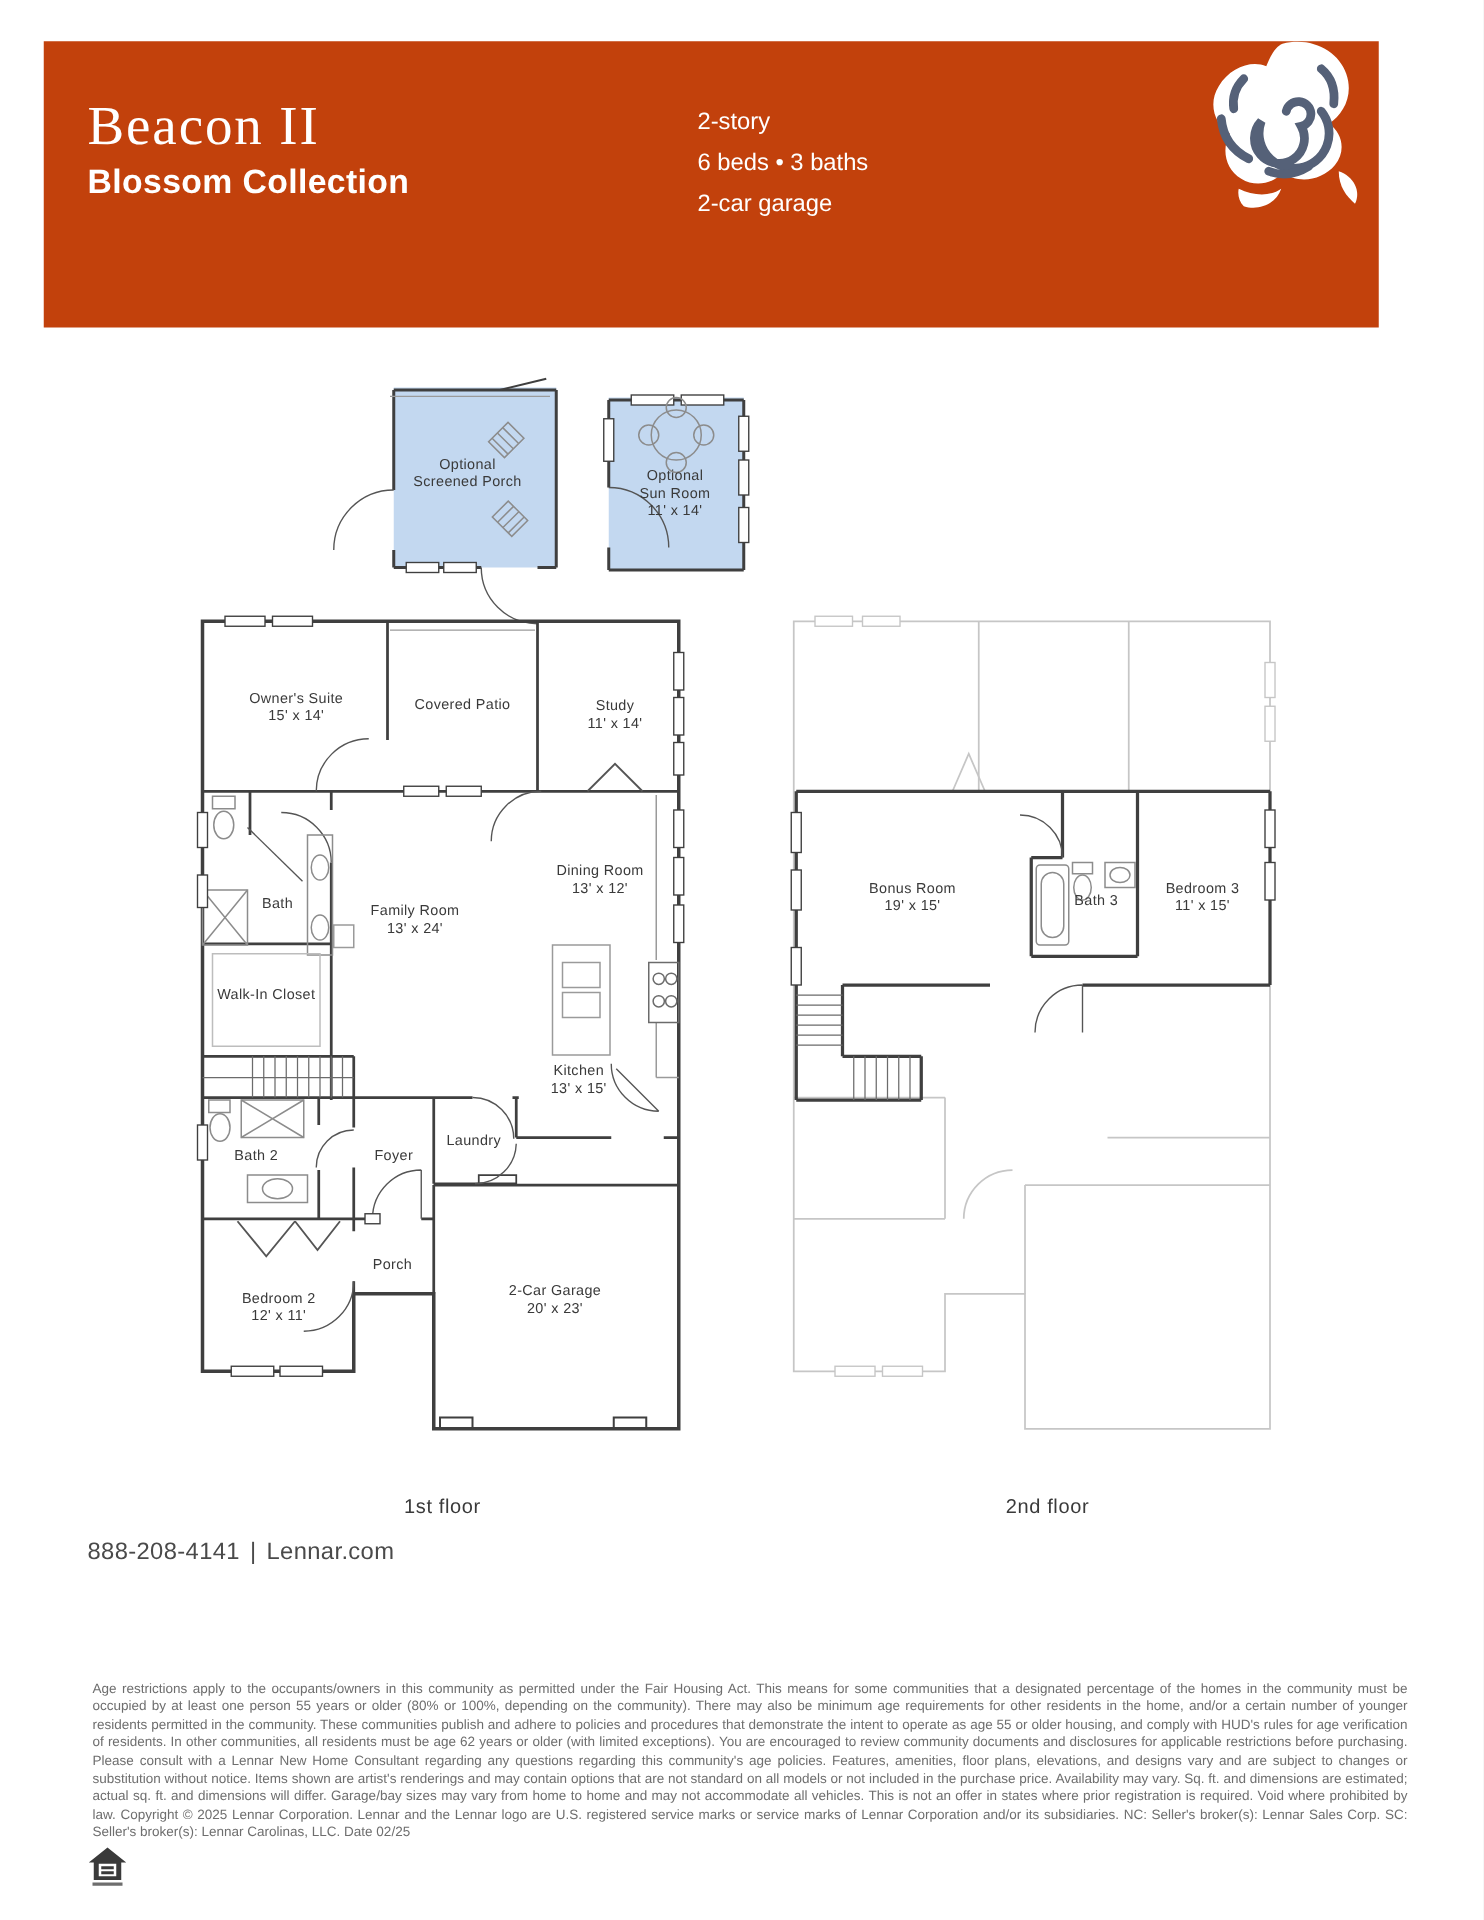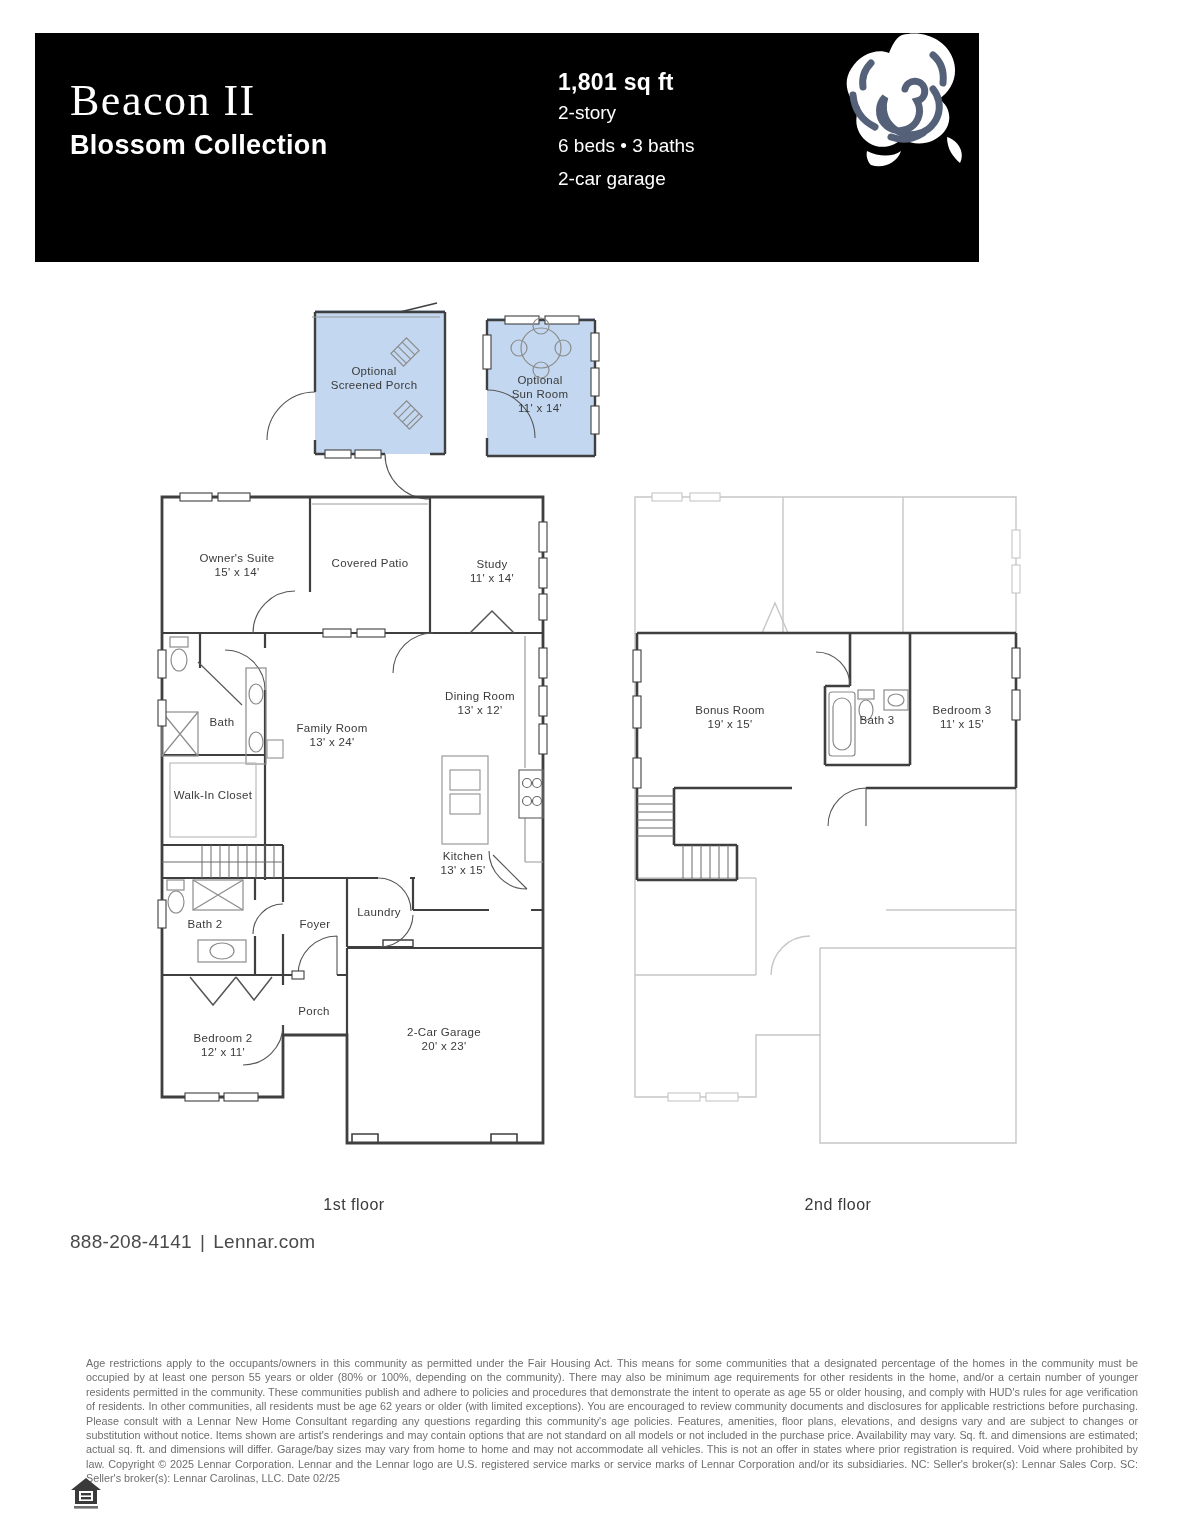--- a/index.html
+++ b/index.html
@@ -1,51 +1,50 @@
 <!DOCTYPE html>
 <html><head>
 <meta charset="utf-8">
 <style>
   html,body{margin:0;padding:0;background:#e9e9e9;}
   .page{position:relative;width:1187px;height:1536px;background:#ffffff;margin:0 auto;
         font-family:"Liberation Sans", sans-serif;overflow:hidden;}
   
-  .band{position:absolute;left:35px;top:33px;width:944px;height:229px;background:#000000;overflow:hidden;}
+  .band{position:absolute;left:35px;top:33px;width:1068px;height:229px;background:#c2410c;overflow:hidden;}
   .title-block{position:absolute;left:35px;top:42px;color:#fff;}
   .title-block h1{margin:0;font-family:"Liberation Serif", serif;font-weight:400;
                   font-size:44px;letter-spacing:1.5px;color:#fff;}
   .subtitle{font-size:27px;font-weight:700;letter-spacing:.3px;margin-top:4px;color:#fff;}
   .specs{position:absolute;left:523px;top:36px;color:#fff;}
   .sqft{font-size:23px;font-weight:700;letter-spacing:.3px;}
   .spec-line{font-size:19px;line-height:33px;margin-top:0;}
   .spec-line:first-of-type{margin-top:12px;}
   .rose{position:absolute;right:2px;top:-4px;width:150px;height:156px;}
   
   .plans{position:absolute;left:0;top:280px;}
   .room-name{font-size:11.5px;fill:#3a3a3a;letter-spacing:.3px;}
   .floor-label{font-size:16px;fill:#3a3a3a;letter-spacing:.5px;}
   
   .phone-line{position:absolute;left:70px;top:1231px;font-size:19px;color:#4a4a4a;letter-spacing:.3px;}
   .phone-line .sep{margin:0 8px;color:#4a4a4a;}
   .legal{position:absolute;left:70px;top:1340px;width:1052px;font-size:10.8px;line-height:14.4px;
-         color:#6e6e6e;text-align:justify;margin:16px;}
+         color:#6e6e6e;text-align:justify;margin:4px;}
   .eho{position:absolute;left:70px;top:1477px;}
 </style>
 </head>
 <body>
 
 <div class="page">
 
   <header class="band">
     <div class="title-block">
       <h1>Beacon II</h1>
       <div class="subtitle">Blossom Collection</div>
     </div>
     <div class="specs">
-      <div class="sqft">1,801 sq ft</div>
       <div class="spec-line">2-story</div>
       <div class="spec-line">6 beds • 3 baths</div>
       <div class="spec-line">2-car garage</div>
     </div>
     <div class="rose">
       <svg width="150" height="156" viewBox="0 0 150 156">
         <g fill="#ffffff">
           <path d="M75,6 C98,0 120,12 126,30 C132,47 124,62 112,70 C123,77 126,92 117,103 C106,116 87,118 75,109 C68,118 53,121 42,114 C29,106 26,90 33,78 C21,71 15,54 24,40 C33,25 50,19 62,24 C66,14 70,8 75,6 Z"></path>
           <path d="M120,108 C132,112 138,124 133,134 C126,128 120,120 120,108 Z"></path>
           <path d="M40,122 C52,128 66,128 74,122 C70,134 56,140 44,136 C40,132 39,126 40,122 Z"></path>

